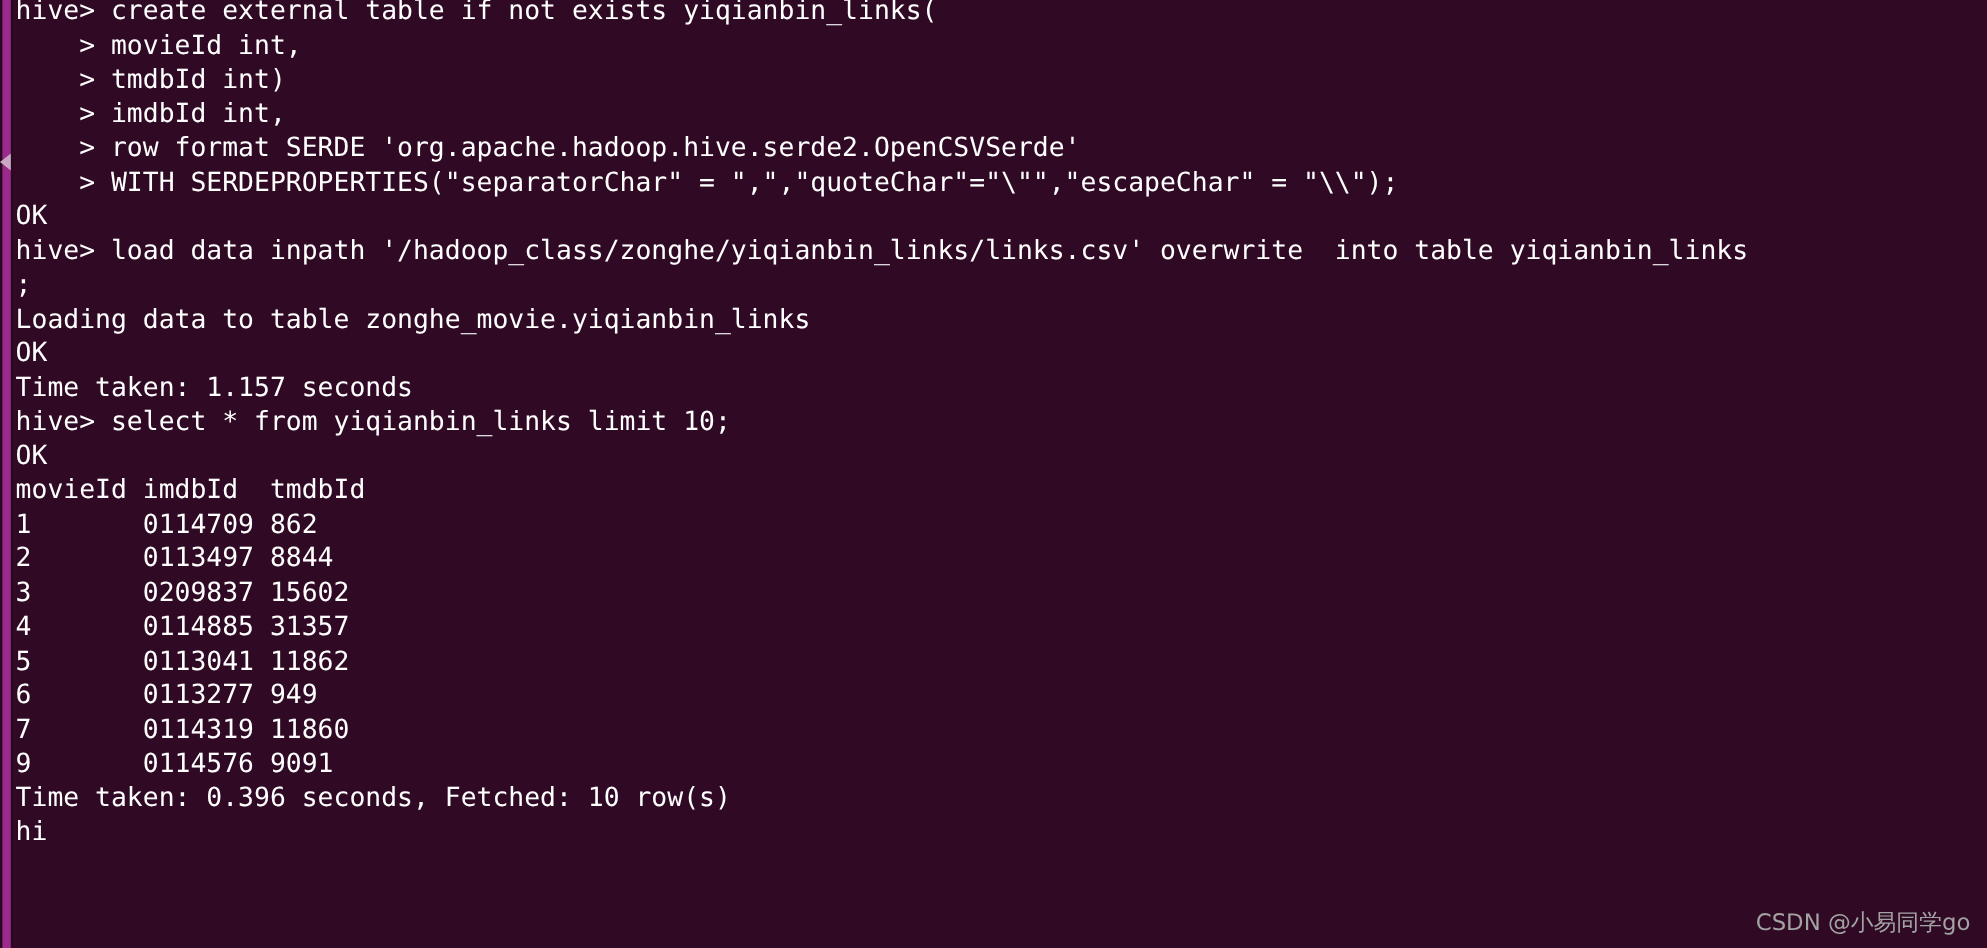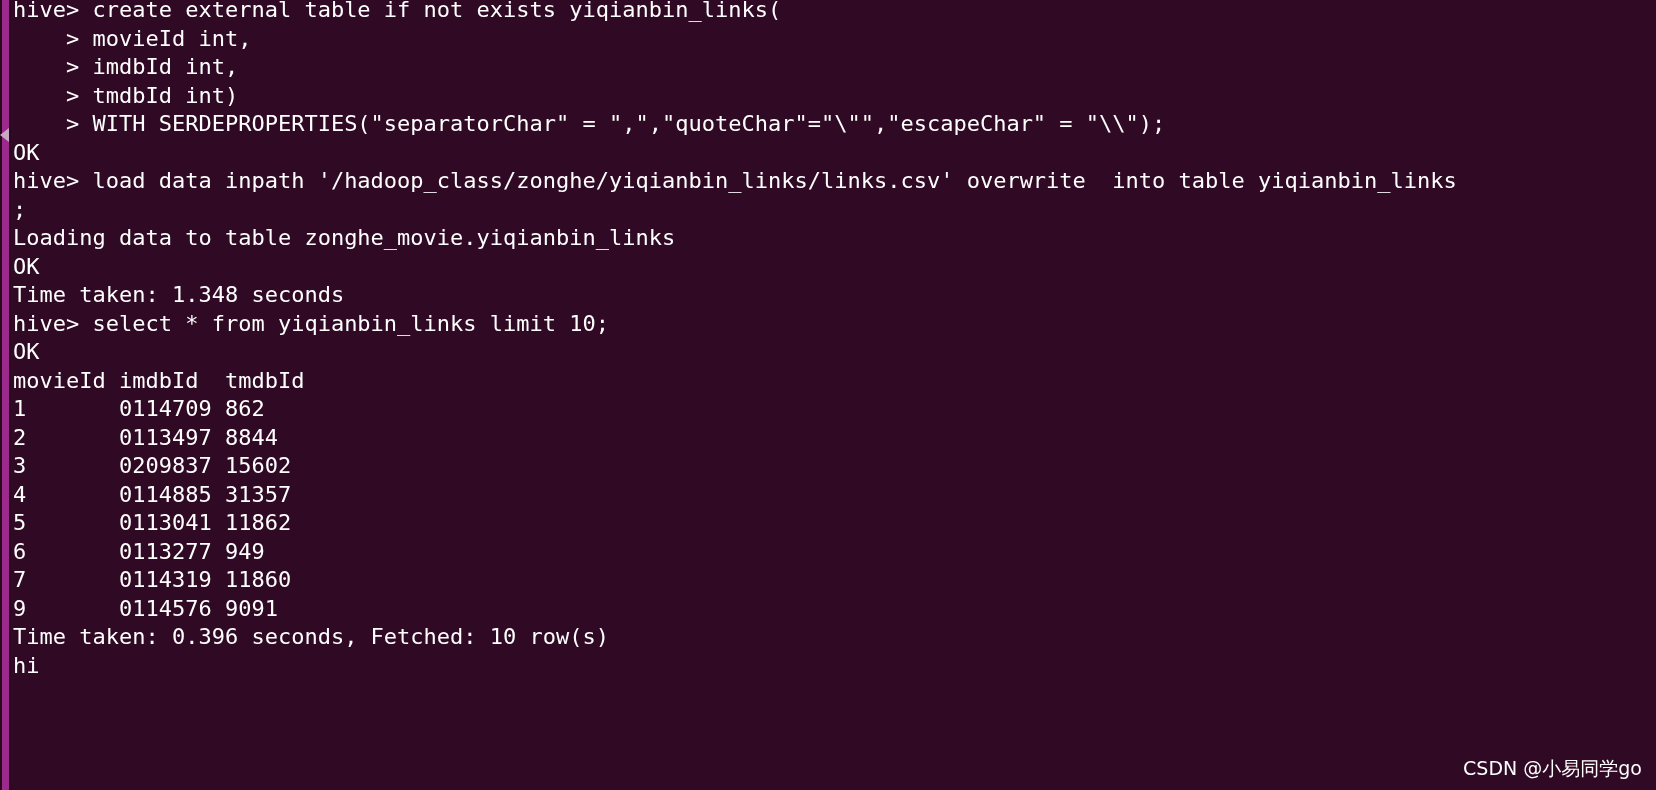--- a/index.html
+++ b/index.html
@@ -62,46 +62,47 @@
   }
   .line.first {
     margin-top: -4px;
   }
   #watermark {
     position: absolute;
     right: 14px;
     bottom: 8px;
     font-family: "DejaVu Sans", "Liberation Sans", sans-serif;
     font-size: 19px;
-    color: #ffffff;
+    color: #a3a3a3;
     white-space: pre;
   }
 </style>
 </head>
 <body>
 
 <div id="terminal">
 
   <div id="scrollbar-track">
     <div id="scrollbar-thumb"></div>
     <div id="scrollbar-marker"></div>
   </div>
 
   <div id="console">
       <div class="line first">hive&gt; create external table if not exists yiqianbin_links(</div>
       <div class="line">    &gt; movieId int,</div>
+      <div class="line">    &gt; tmdbId int)</div>
       <div class="line">    &gt; imdbId int,</div>
-      <div class="line">    &gt; tmdbId int)</div>
+      <div class="line">    &gt; row format SERDE 'org.apache.hadoop.hive.serde2.OpenCSVSerde'</div>
       <div class="line">    &gt; WITH SERDEPROPERTIES("separatorChar" = ",","quoteChar"="\"","escapeChar" = "\\");</div>
       <div class="line">OK</div>
       <div class="line">hive&gt; load data inpath '/hadoop_class/zonghe/yiqianbin_links/links.csv' overwrite  into table yiqianbin_links</div>
       <div class="line">;</div>
       <div class="line">Loading data to table zonghe_movie.yiqianbin_links</div>
       <div class="line">OK</div>
-      <div class="line">Time taken: 1.348 seconds</div>
+      <div class="line">Time taken: 1.157 seconds</div>
       <div class="line">hive&gt; select * from yiqianbin_links limit 10;</div>
       <div class="line">OK</div>
       <div class="line">movieId imdbId  tmdbId</div>
       <div class="line">1       0114709 862</div>
       <div class="line">2       0113497 8844</div>
       <div class="line">3       0209837 15602</div>
       <div class="line">4       0114885 31357</div>
       <div class="line">5       0113041 11862</div>
       <div class="line">6       0113277 949</div>
       <div class="line">7       0114319 11860</div>

